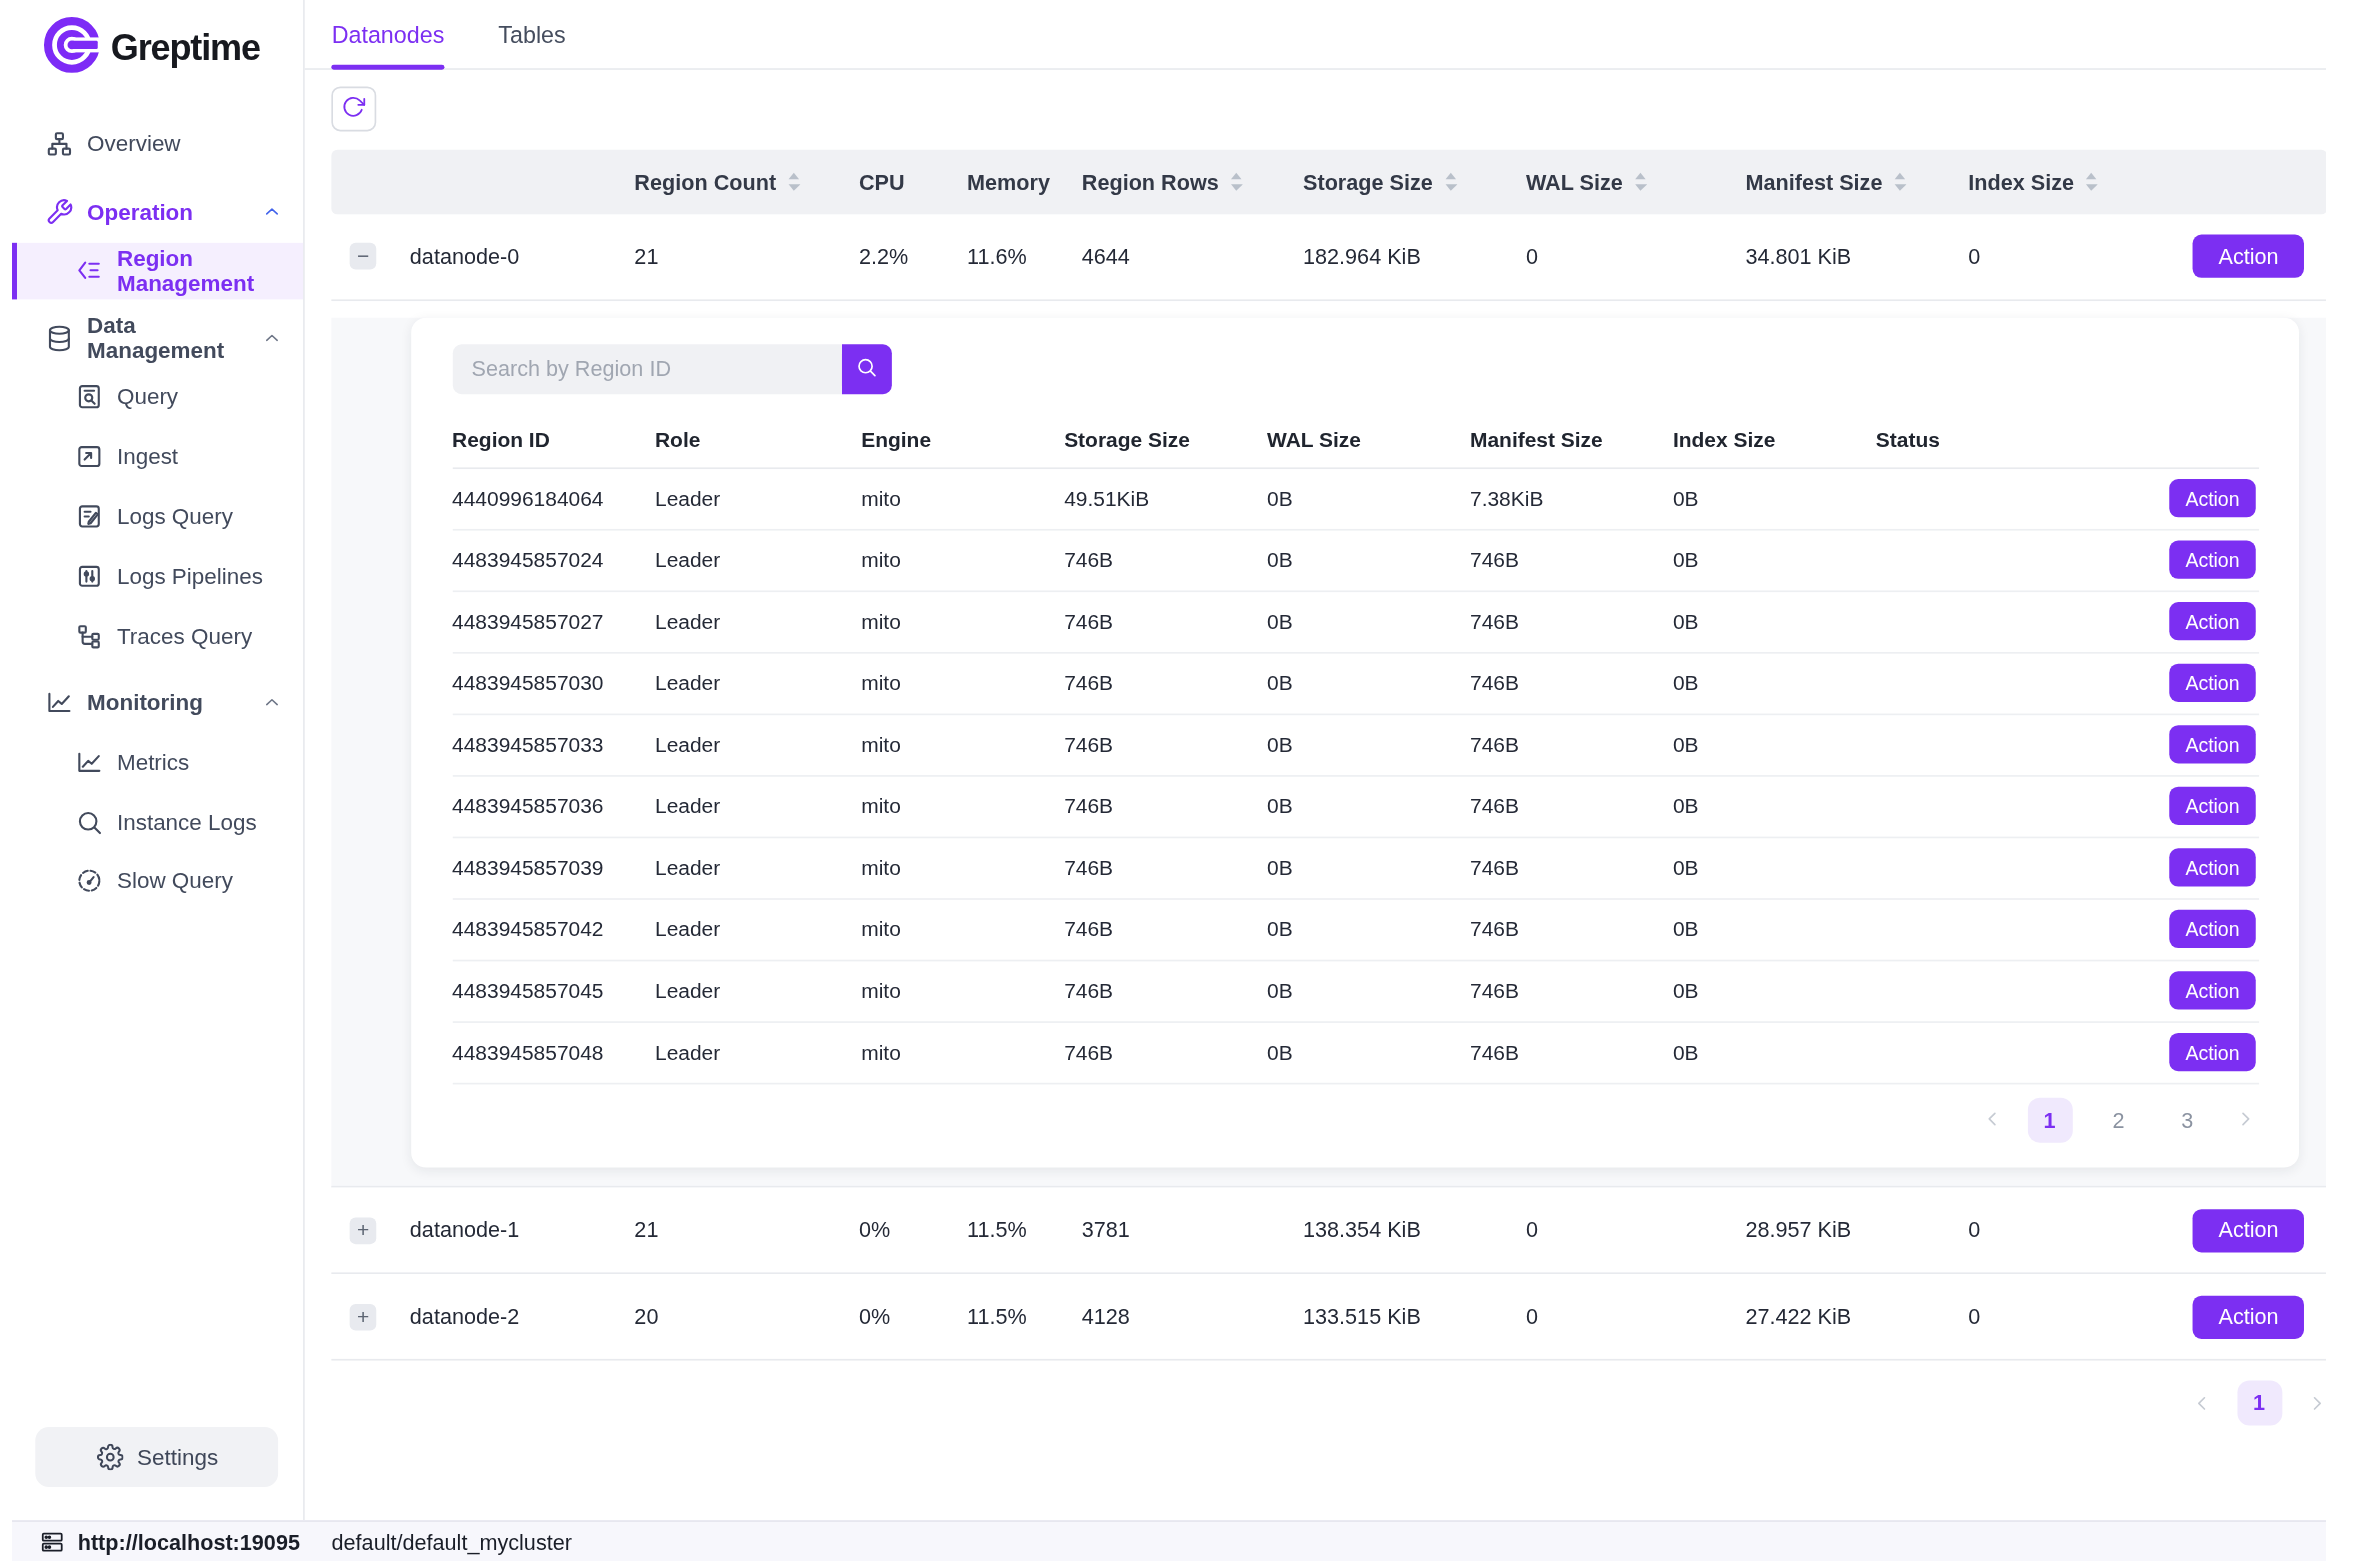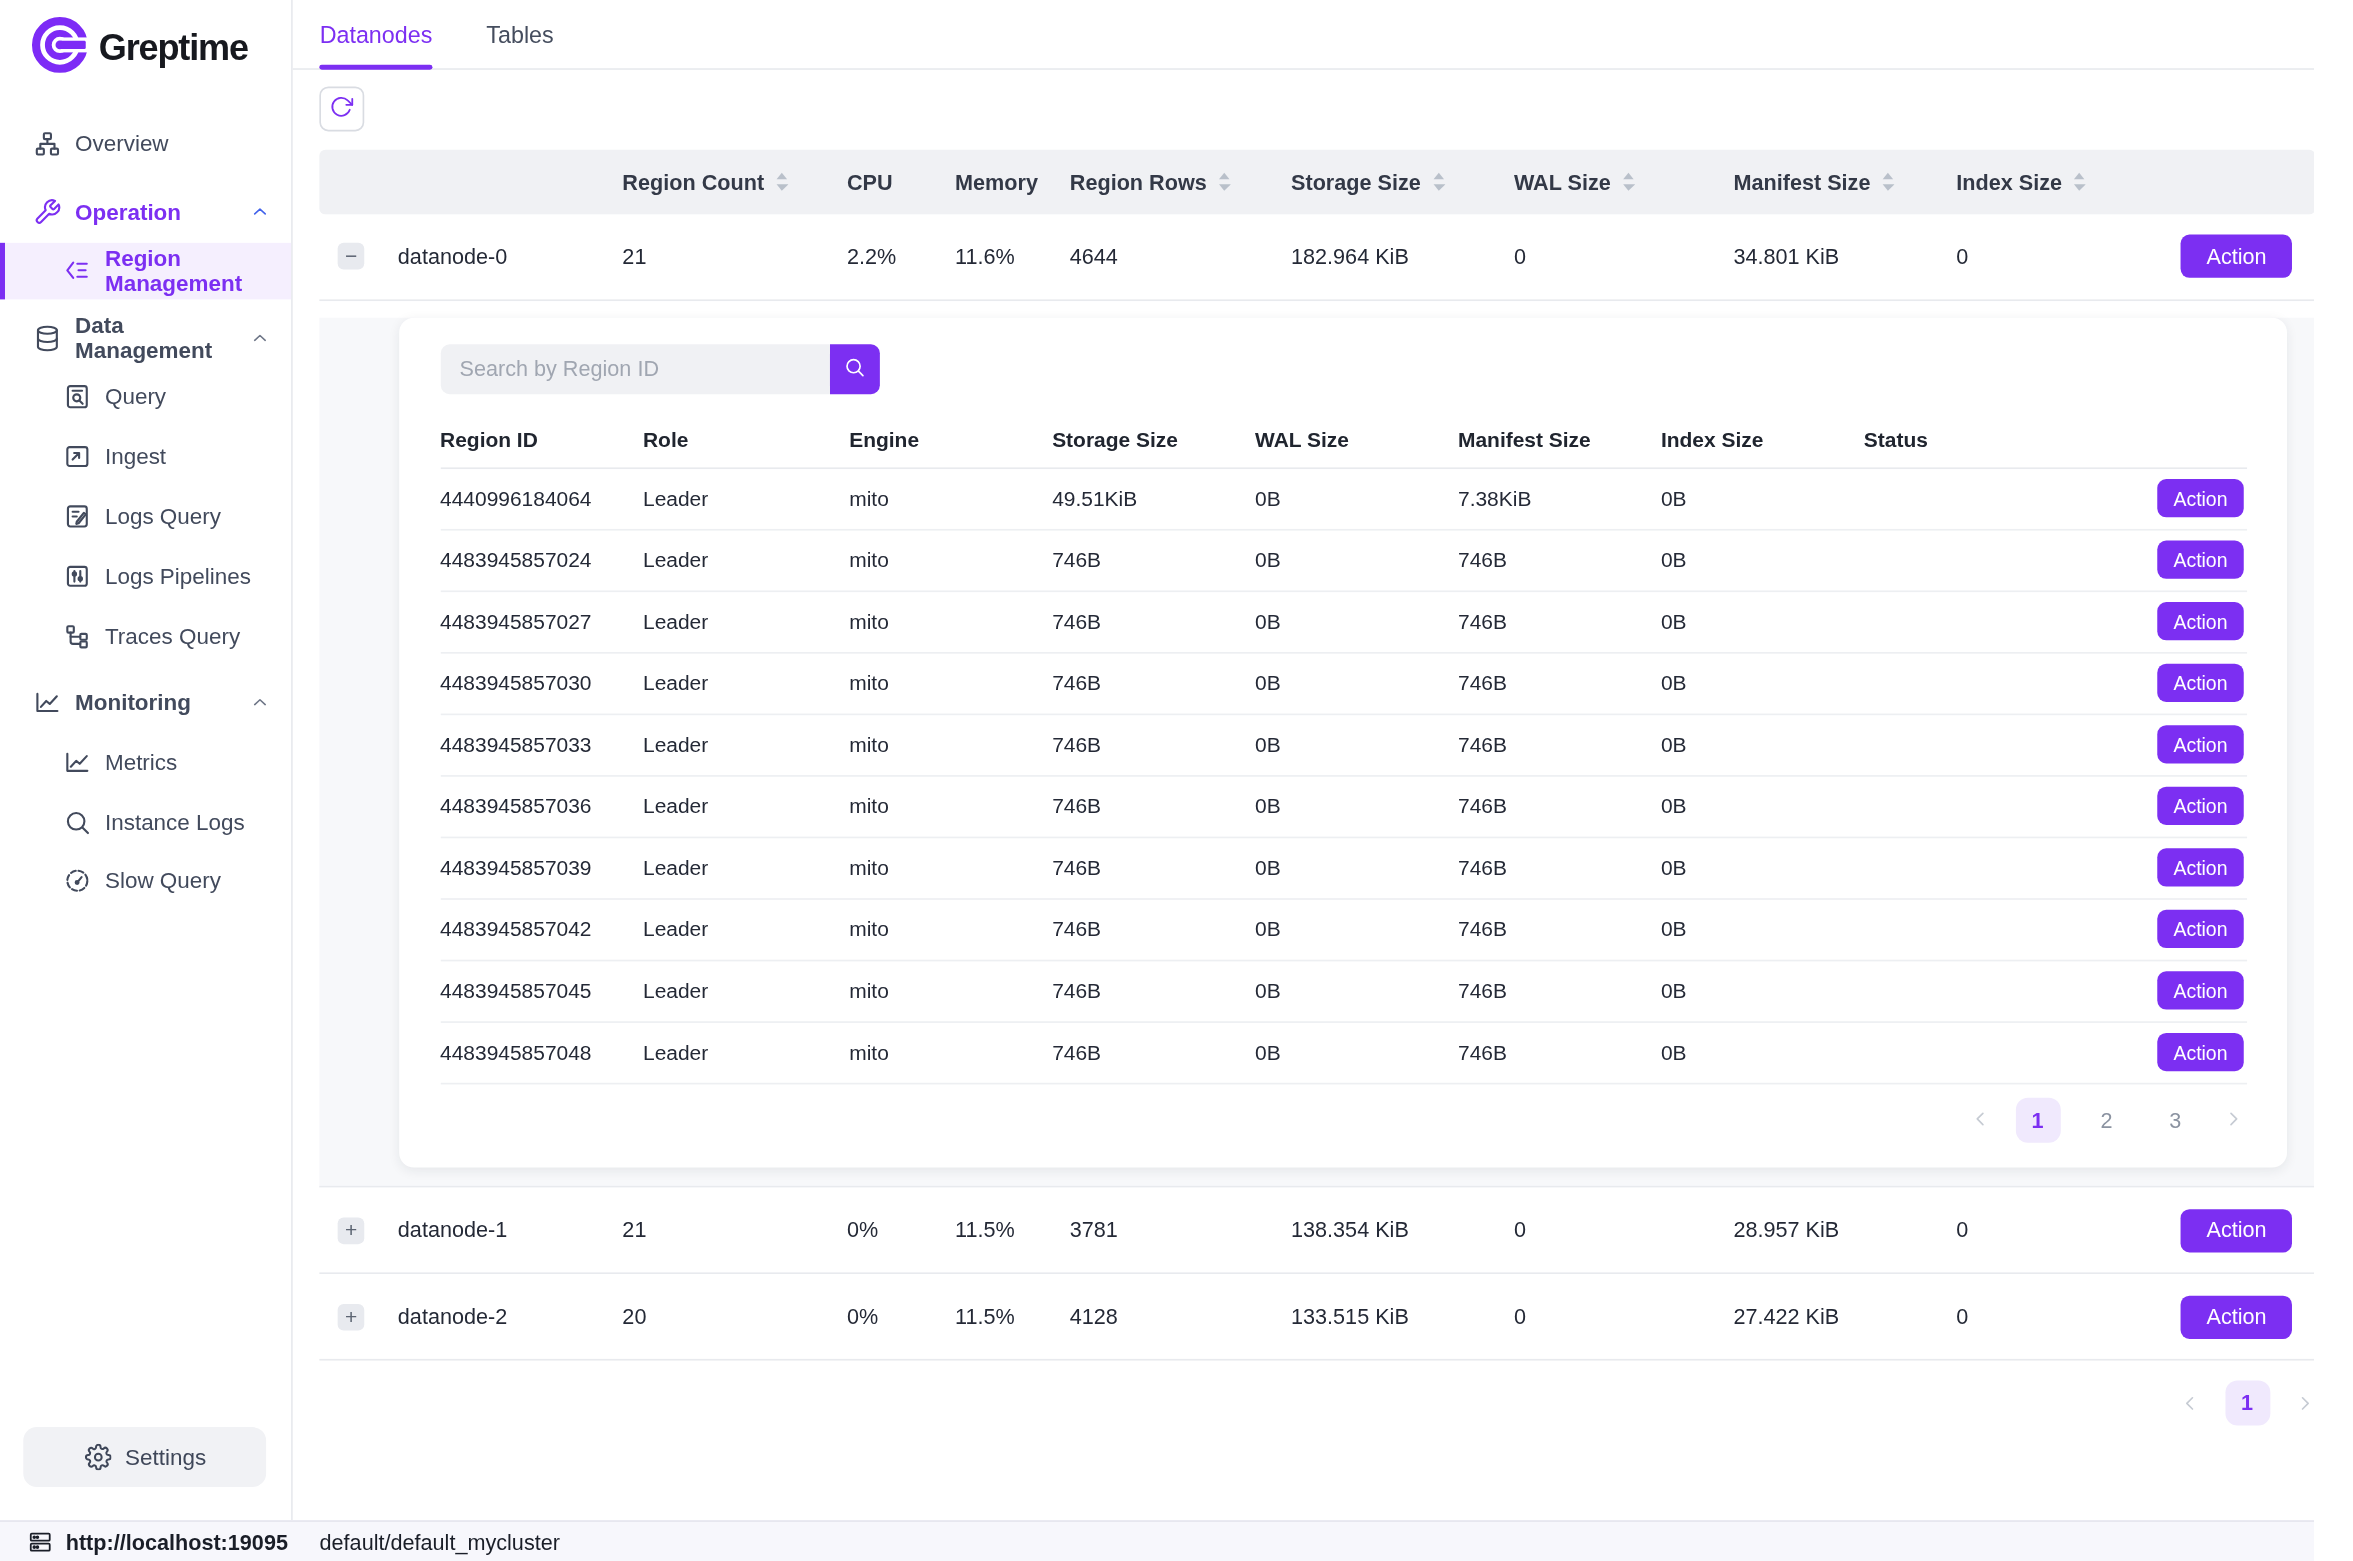--- a/index.html
+++ b/index.html
@@ -1,17 +1,17 @@
 <!DOCTYPE html>
 <html style="font-size:14.4px"><head>
 <meta charset="utf-8">
 <style>
   html,body{margin:0;padding:0;background:#fff;}
   body{font-family:"Liberation Sans",sans-serif;-webkit-font-smoothing:antialiased;}
-  #stage{width:2314px;height:1561px;overflow:hidden;}
+  #stage{width:2314px;height:1561px;overflow:hidden;padding-left:12px;}
   #app{width:1415px;height:939px;transform:scale(1.66327);transform-origin:0 0;display:flex;flex-direction:column;position:relative;background:#fff;}
   .cols{display:flex;flex:1;min-height:0;}
   
   .sidebar{width:176px;flex:0 0 176px;border-right:0.9px solid #e8eaee;display:flex;flex-direction:column;box-sizing:border-box;}
   .logo{display:flex;align-items:center;gap:5.4px;margin:9px 0 20px 18px;}
   .logo .brand{font-size:21.7px;font-weight:800;color:#17191f;letter-spacing:-0.7px;}
   .nav{flex:1;min-height:0;}
   .nav-item{display:flex;align-items:center;gap:8.1px;height:34px;margin:1.8px 0;padding-left:20px;padding-right:12.6px;font-size:13.5px;color:#424a5c;cursor:pointer;position:relative;box-sizing:border-box;}
   .nav-item.group{margin-top:6.3px;font-weight:600;}
   .nav-item.child{padding-left:38px;}

